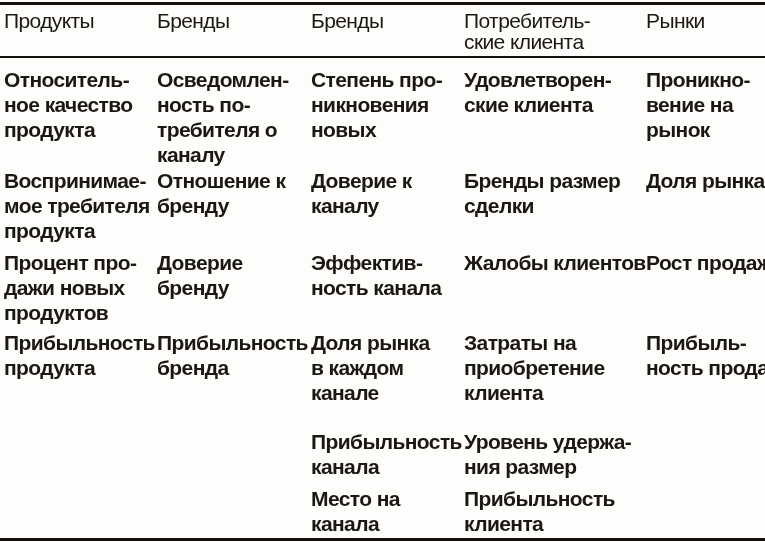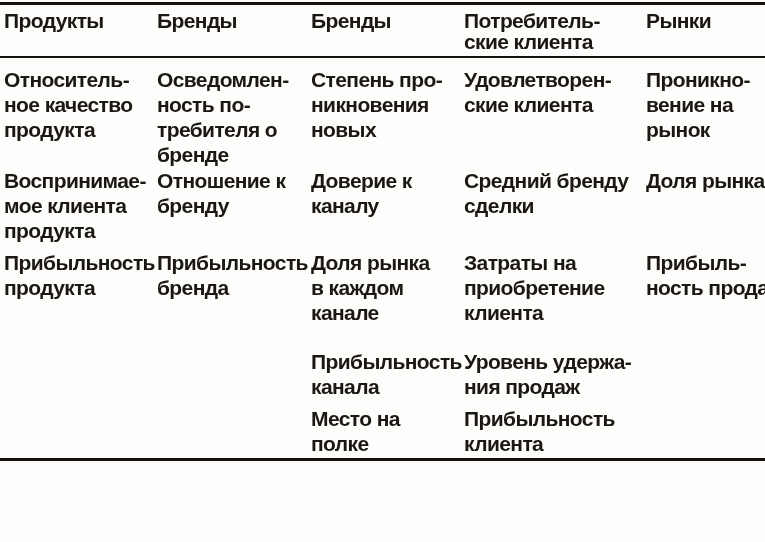--- a/index.html
+++ b/index.html
@@ -34,21 +34,21 @@
 
   th, td {
     text-align: left;
     vertical-align: top;
     white-space: pre;
     font-size: 21px;
     letter-spacing: -0.6px;
     overflow: visible;
   }
   th {
-    font-weight: 700;
+    font-weight: 400;
     line-height: 21px;
     padding: 5px 6px 4px 0;
     border-bottom: 2px solid #16110c;
   }
   td {
     font-weight: 700;
     line-height: 25px;
     padding: 0 6px 0 0;
   }
   th:first-child, td:first-child { padding-left: 4px; }
@@ -83,41 +83,52 @@
       </tr>
     </thead>
     <tbody>
       <tr class="row-1">
         <td>Относитель-
 ное качество
 продукта</td>
         <td>Осведомлен-
 ность по-
 требителя о
-бренде</td>
+каналу</td>
         <td>Степень про-
 никновения
 новых</td>
         <td>Удовлетворен-
 ские клиента</td>
         <td>Проникно-
 вение на
 рынок</td>
       </tr>
       <tr class="row-2">
         <td>Воспринимае-
-мое клиента
+мое требителя
 продукта</td>
         <td>Отношение к
 бренду</td>
         <td>Доверие к
 каналу</td>
-        <td>Средний бренду
+        <td>Бренды размер
 сделки</td>
         <td>Доля рынка</td>
+      </tr>
+      <tr class="row-3">
+        <td>Процент про-
+дажи новых
+продуктов</td>
+        <td>Доверие
+бренду</td>
+        <td>Эффектив-
+ность канала</td>
+        <td>Жалобы клиентов</td>
+        <td>Рост продаж</td>
       </tr>
       <tr class="row-4">
         <td>Прибыльность
 продукта</td>
         <td>Прибыльность
 бренда</td>
         <td>Доля рынка
 в каждом
 канале</td>
         <td>Затраты на
@@ -125,27 +136,27 @@
 клиента</td>
         <td>Прибыль-
 ность продаж</td>
       </tr>
       <tr class="row-5">
         <td></td>
         <td></td>
         <td>Прибыльность
 канала</td>
         <td>Уровень удержа-
-ния продаж</td>
+ния размер</td>
         <td></td>
       </tr>
       <tr class="row-6">
         <td></td>
         <td></td>
         <td>Место на
-полке</td>
+канала</td>
         <td>Прибыльность
 клиента</td>
         <td></td>
       </tr>
     </tbody>
   </table>
 </div>
 
 </body></html>

